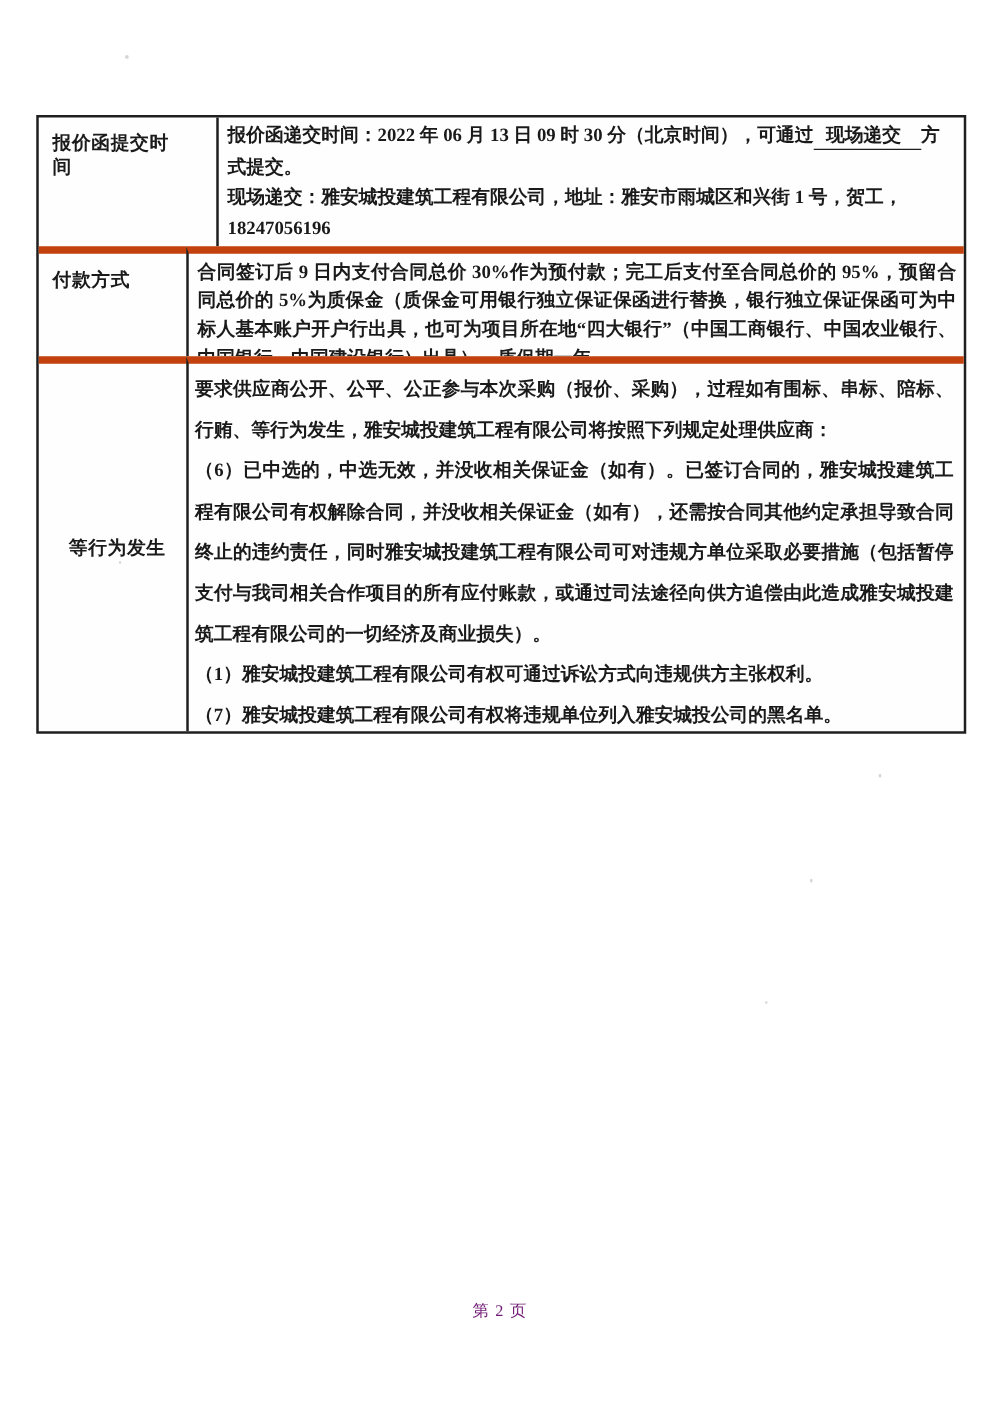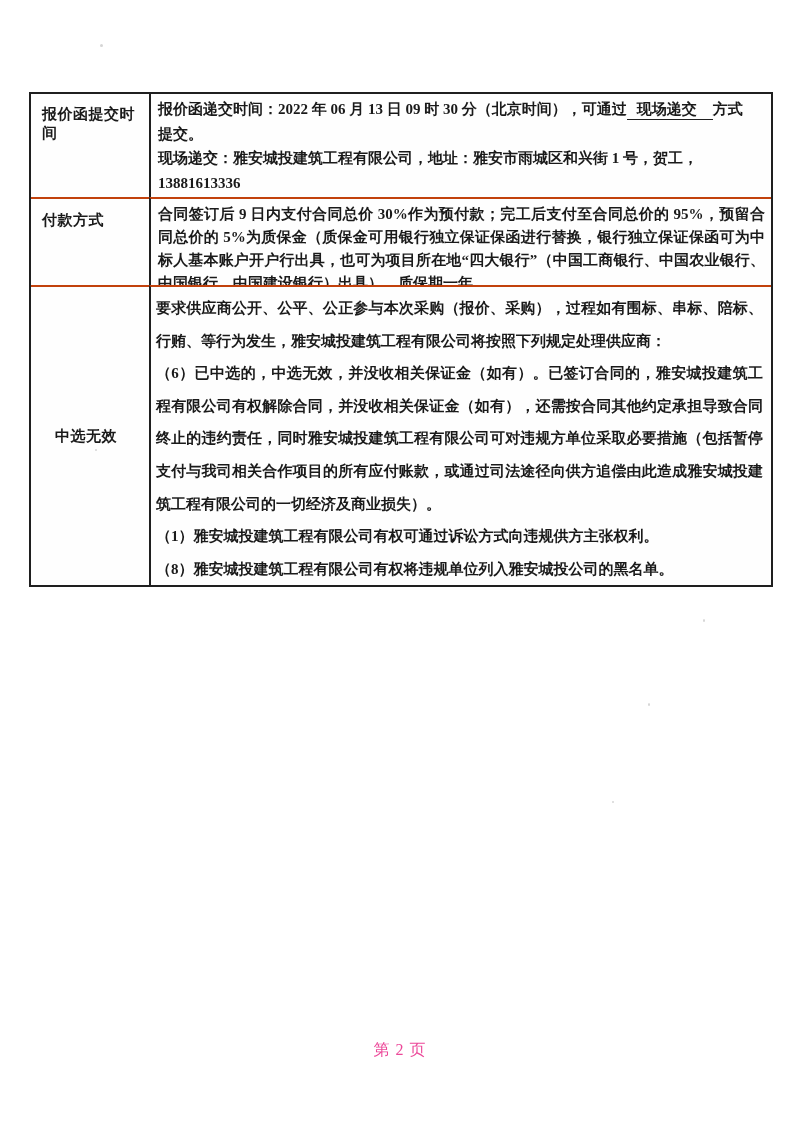--- a/index.html
+++ b/index.html
@@ -25,40 +25,41 @@
     width: 744px;
     height: 495px;
     border: 2px solid #1f1f1f;
     display: grid;
     grid-template-columns: 118px 1fr;
     grid-template-rows: 103px 88px 1fr;
     background: #fefefe;
   }
   .cell { overflow: hidden; }
   .cell.col2 { border-left: 2px solid #1f1f1f; }
-  .cell.rtop  { border-top: 2px solid #c2410c; }
+  .cell.rtop  { border-top: 6px solid #c2410c; }
   .label-cell {
     font-weight: bold;
     font-size: 15px;
     letter-spacing: 0.5px;
   }
   .label-cell.r1 { padding: 11px 4px 0 11px; }
   .label-cell.r2 { padding: 12px 4px 0 11px; }
   .label-cell.r3 {
     display: flex;
     align-items: center;
     padding-left: 24px;
   }
   .content-cell {
     font-size: 15px;
     font-weight: 600;
   }
   .content-cell.r1 {
     padding: 3px 18px 0 7px;
     line-height: 24.5px;
+    margin-left: 24px;
   }
   .content-cell.r2 {
     padding: 4px 6px 0 7px;
     line-height: 23px;
     text-align: justify;
   }
   .content-cell.r3 {
     padding: 5px 8px 0 5px;
     line-height: 32.6px;
     text-align: justify;
@@ -68,23 +69,23 @@
     padding: 0 16px 0 10px;
     display: inline-block;
     line-height: 19px;
   }
   .page-footer {
     position: absolute;
     left: 0;
     top: 1040px;
     width: 100%;
     text-align: center;
-    font-size: 16px;
+    font-size: 13px;
     letter-spacing: 1px;
-    color: #ec4899;
+    color: #701a75;
   }
   .speckle {
     position: absolute;
     background: #b9b9b9;
     border-radius: 50%;
     width: 3px;
     height: 3px;
     opacity: 0.6;
   }
   .sp1 { left: 100px; top: 44px; }
@@ -96,34 +97,34 @@
 </head>
 <body>
 
 <div class="page">
 
   <div class="doc-table">
 
     <div class="cell label-cell r1">报价函提交时间</div>
     <div class="cell content-cell col2 r1">
       <div><span>报价函递交时间：2022 年 06 月 13 日 09 时 30 分（北京时间），可通过</span><span class="blank-underline">现场递交</span><span>方式提交。</span></div>
-      <div>现场递交：雅安城投建筑工程有限公司，地址：雅安市雨城区和兴街 1 号，贺工，13881613336</div>
+      <div>现场递交：雅安城投建筑工程有限公司，地址：雅安市雨城区和兴街 1 号，贺工，18247056196</div>
     </div>
 
     <div class="cell label-cell r2 rtop">付款方式</div>
     <div class="cell content-cell col2 r2 rtop">合同签订后 9 日内支付合同总价 30%作为预付款；完工后支付至合同总价的 95%，预留合同总价的 5%为质保金（质保金可用银行独立保证保函进行替换，银行独立保证保函可为中标人基本账户开户行出具，也可为项目所在地“四大银行”（中国工商银行、中国农业银行、中国银行、中国建设银行）出具），质保期一年。</div>
 
     <div class="cell label-cell r3 rtop">
-      <span>中选无效</span>
+      <span>等行为发生</span>
     </div>
     <div class="cell content-cell col2 r3 rtop">
       <div>要求供应商公开、公平、公正参与本次采购（报价、采购），过程如有围标、串标、陪标、行贿、等行为发生，雅安城投建筑工程有限公司将按照下列规定处理供应商：</div>
       <div>（6）已中选的，中选无效，并没收相关保证金（如有）。已签订合同的，雅安城投建筑工程有限公司有权解除合同，并没收相关保证金（如有），还需按合同其他约定承担导致合同终止的违约责任，同时雅安城投建筑工程有限公司可对违规方单位采取必要措施（包括暂停支付与我司相关合作项目的所有应付账款，或通过司法途径向供方追偿由此造成雅安城投建筑工程有限公司的一切经济及商业损失）。</div>
       <div>（1）雅安城投建筑工程有限公司有权可通过诉讼方式向违规供方主张权利。</div>
-      <div>（8）雅安城投建筑工程有限公司有权将违规单位列入雅安城投公司的黑名单。</div>
+      <div>（7）雅安城投建筑工程有限公司有权将违规单位列入雅安城投公司的黑名单。</div>
     </div>
 
   </div>
 
   <div class="page-footer">第 2 页</div>
 
   <div class="speckle sp1"></div>
   <div class="speckle sp2"></div>
   <div class="speckle sp3"></div>
   <div class="speckle sp4"></div>

